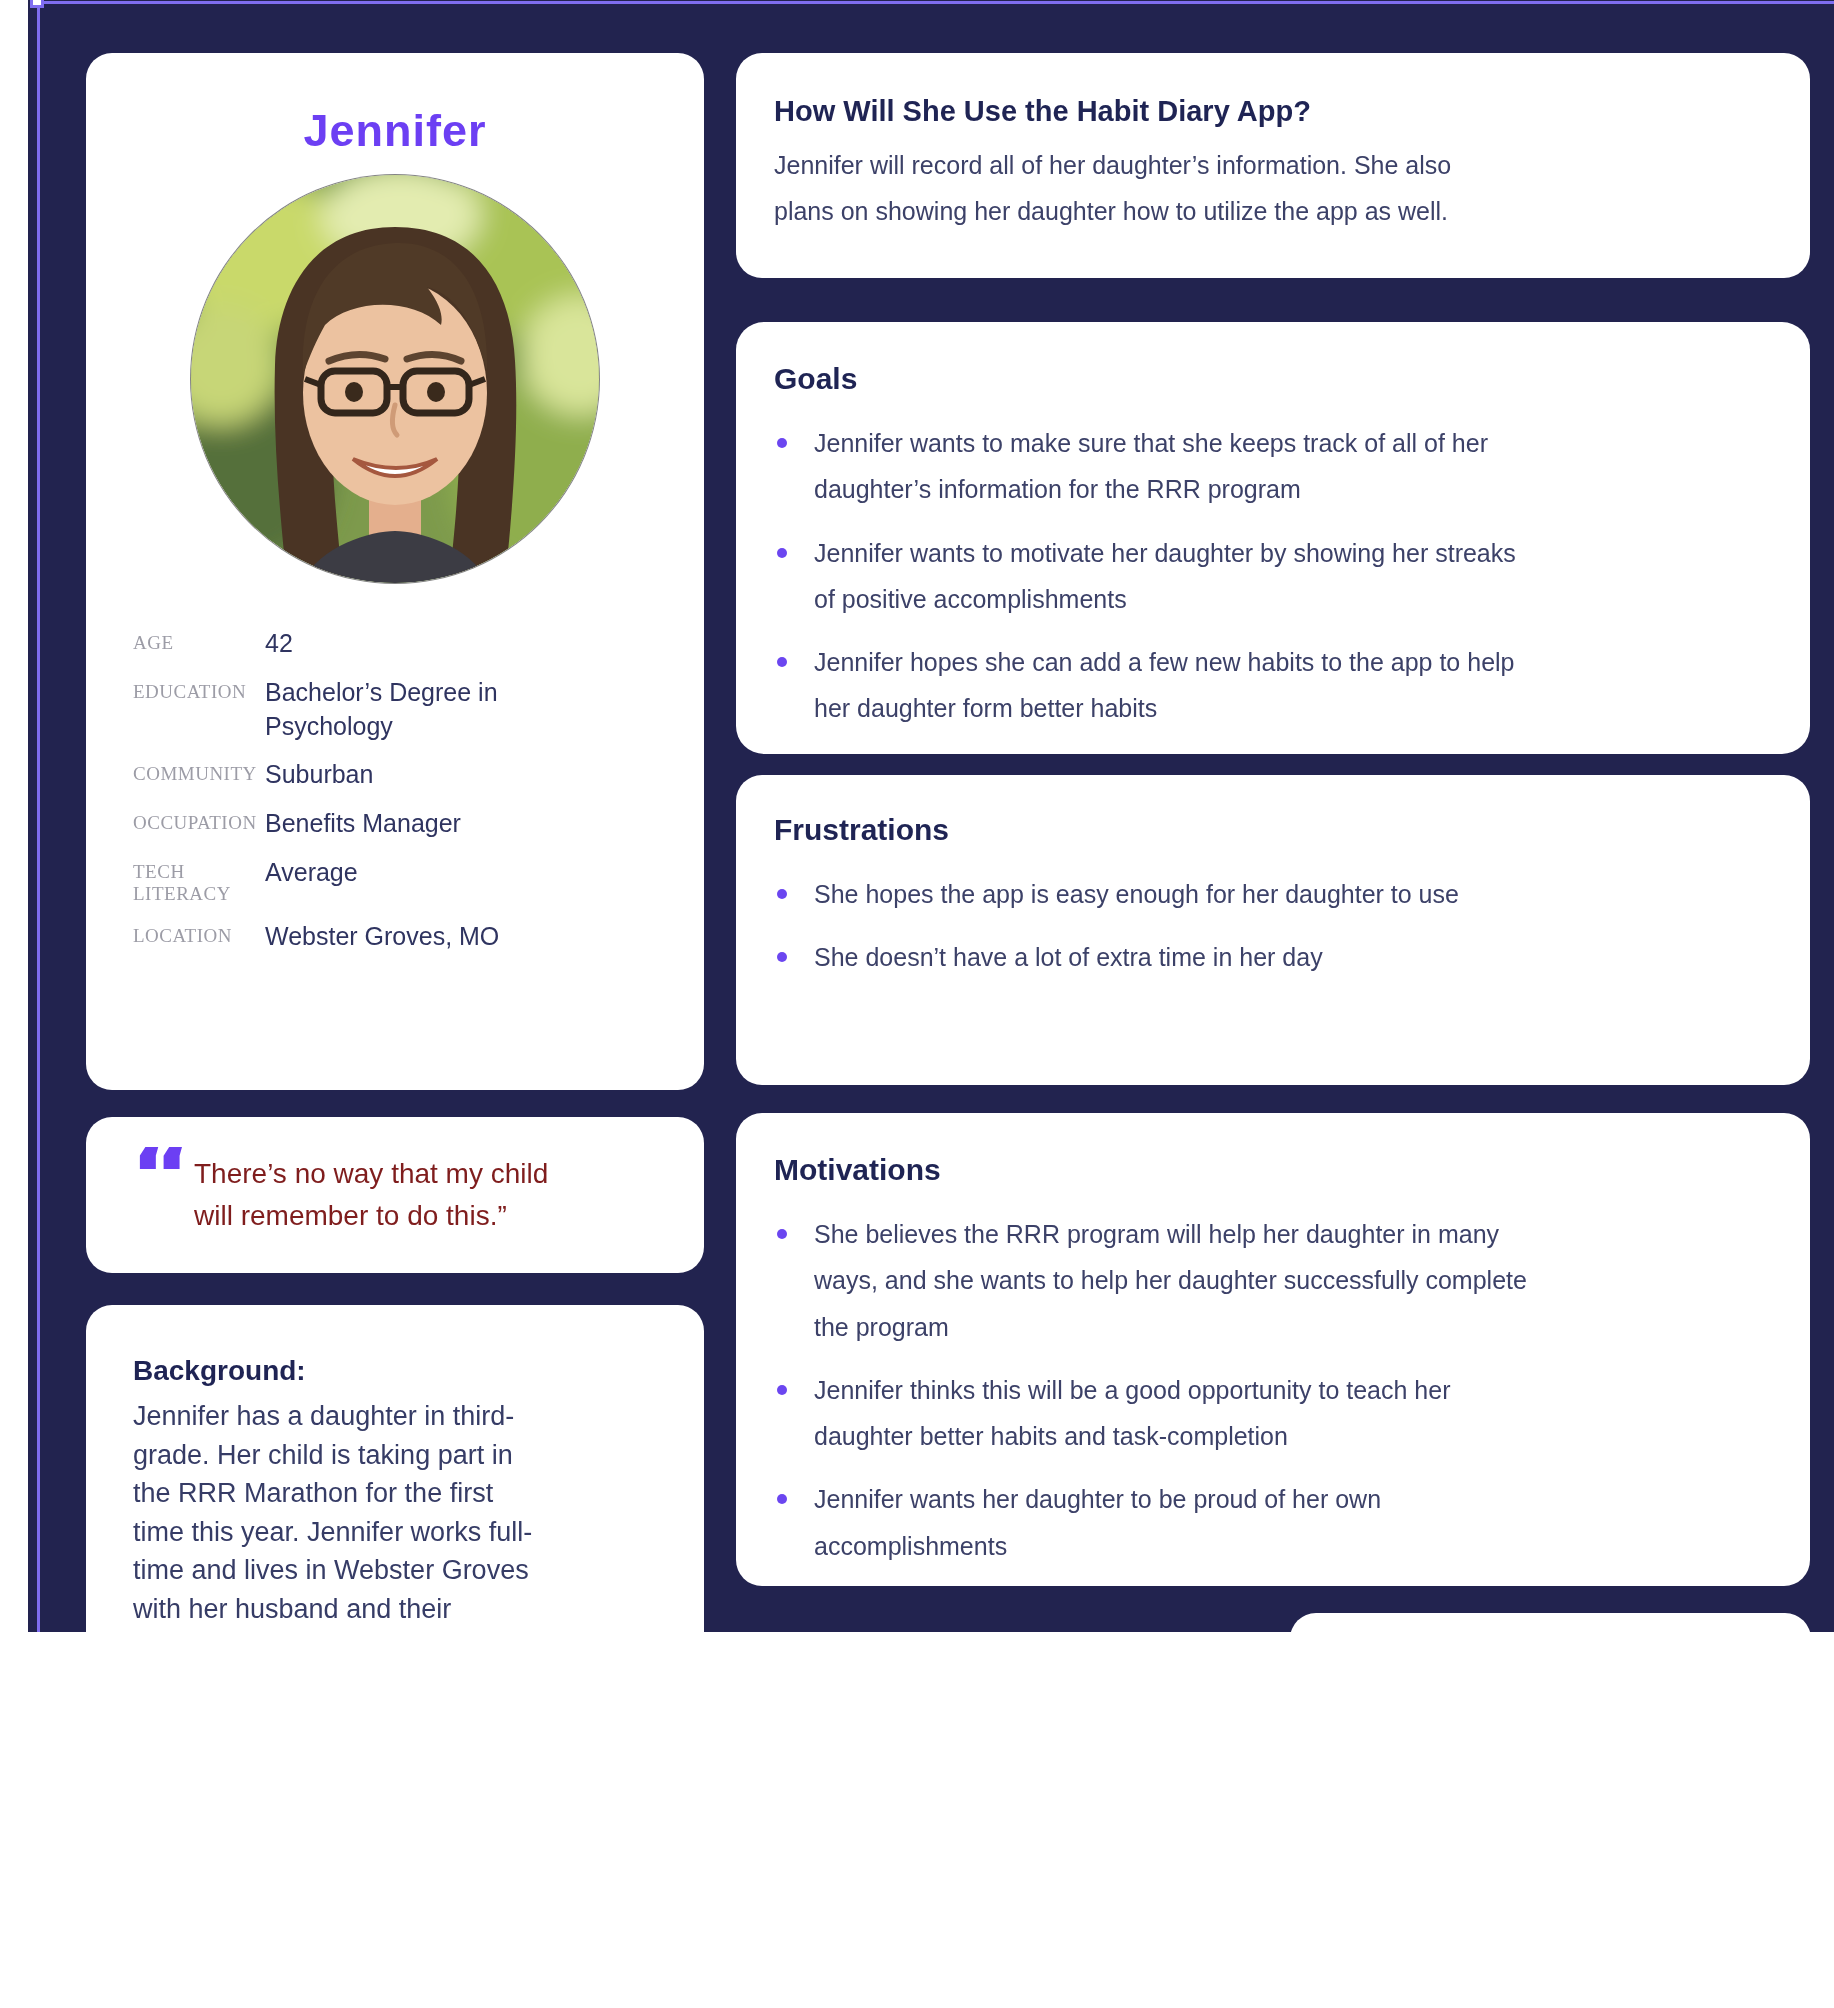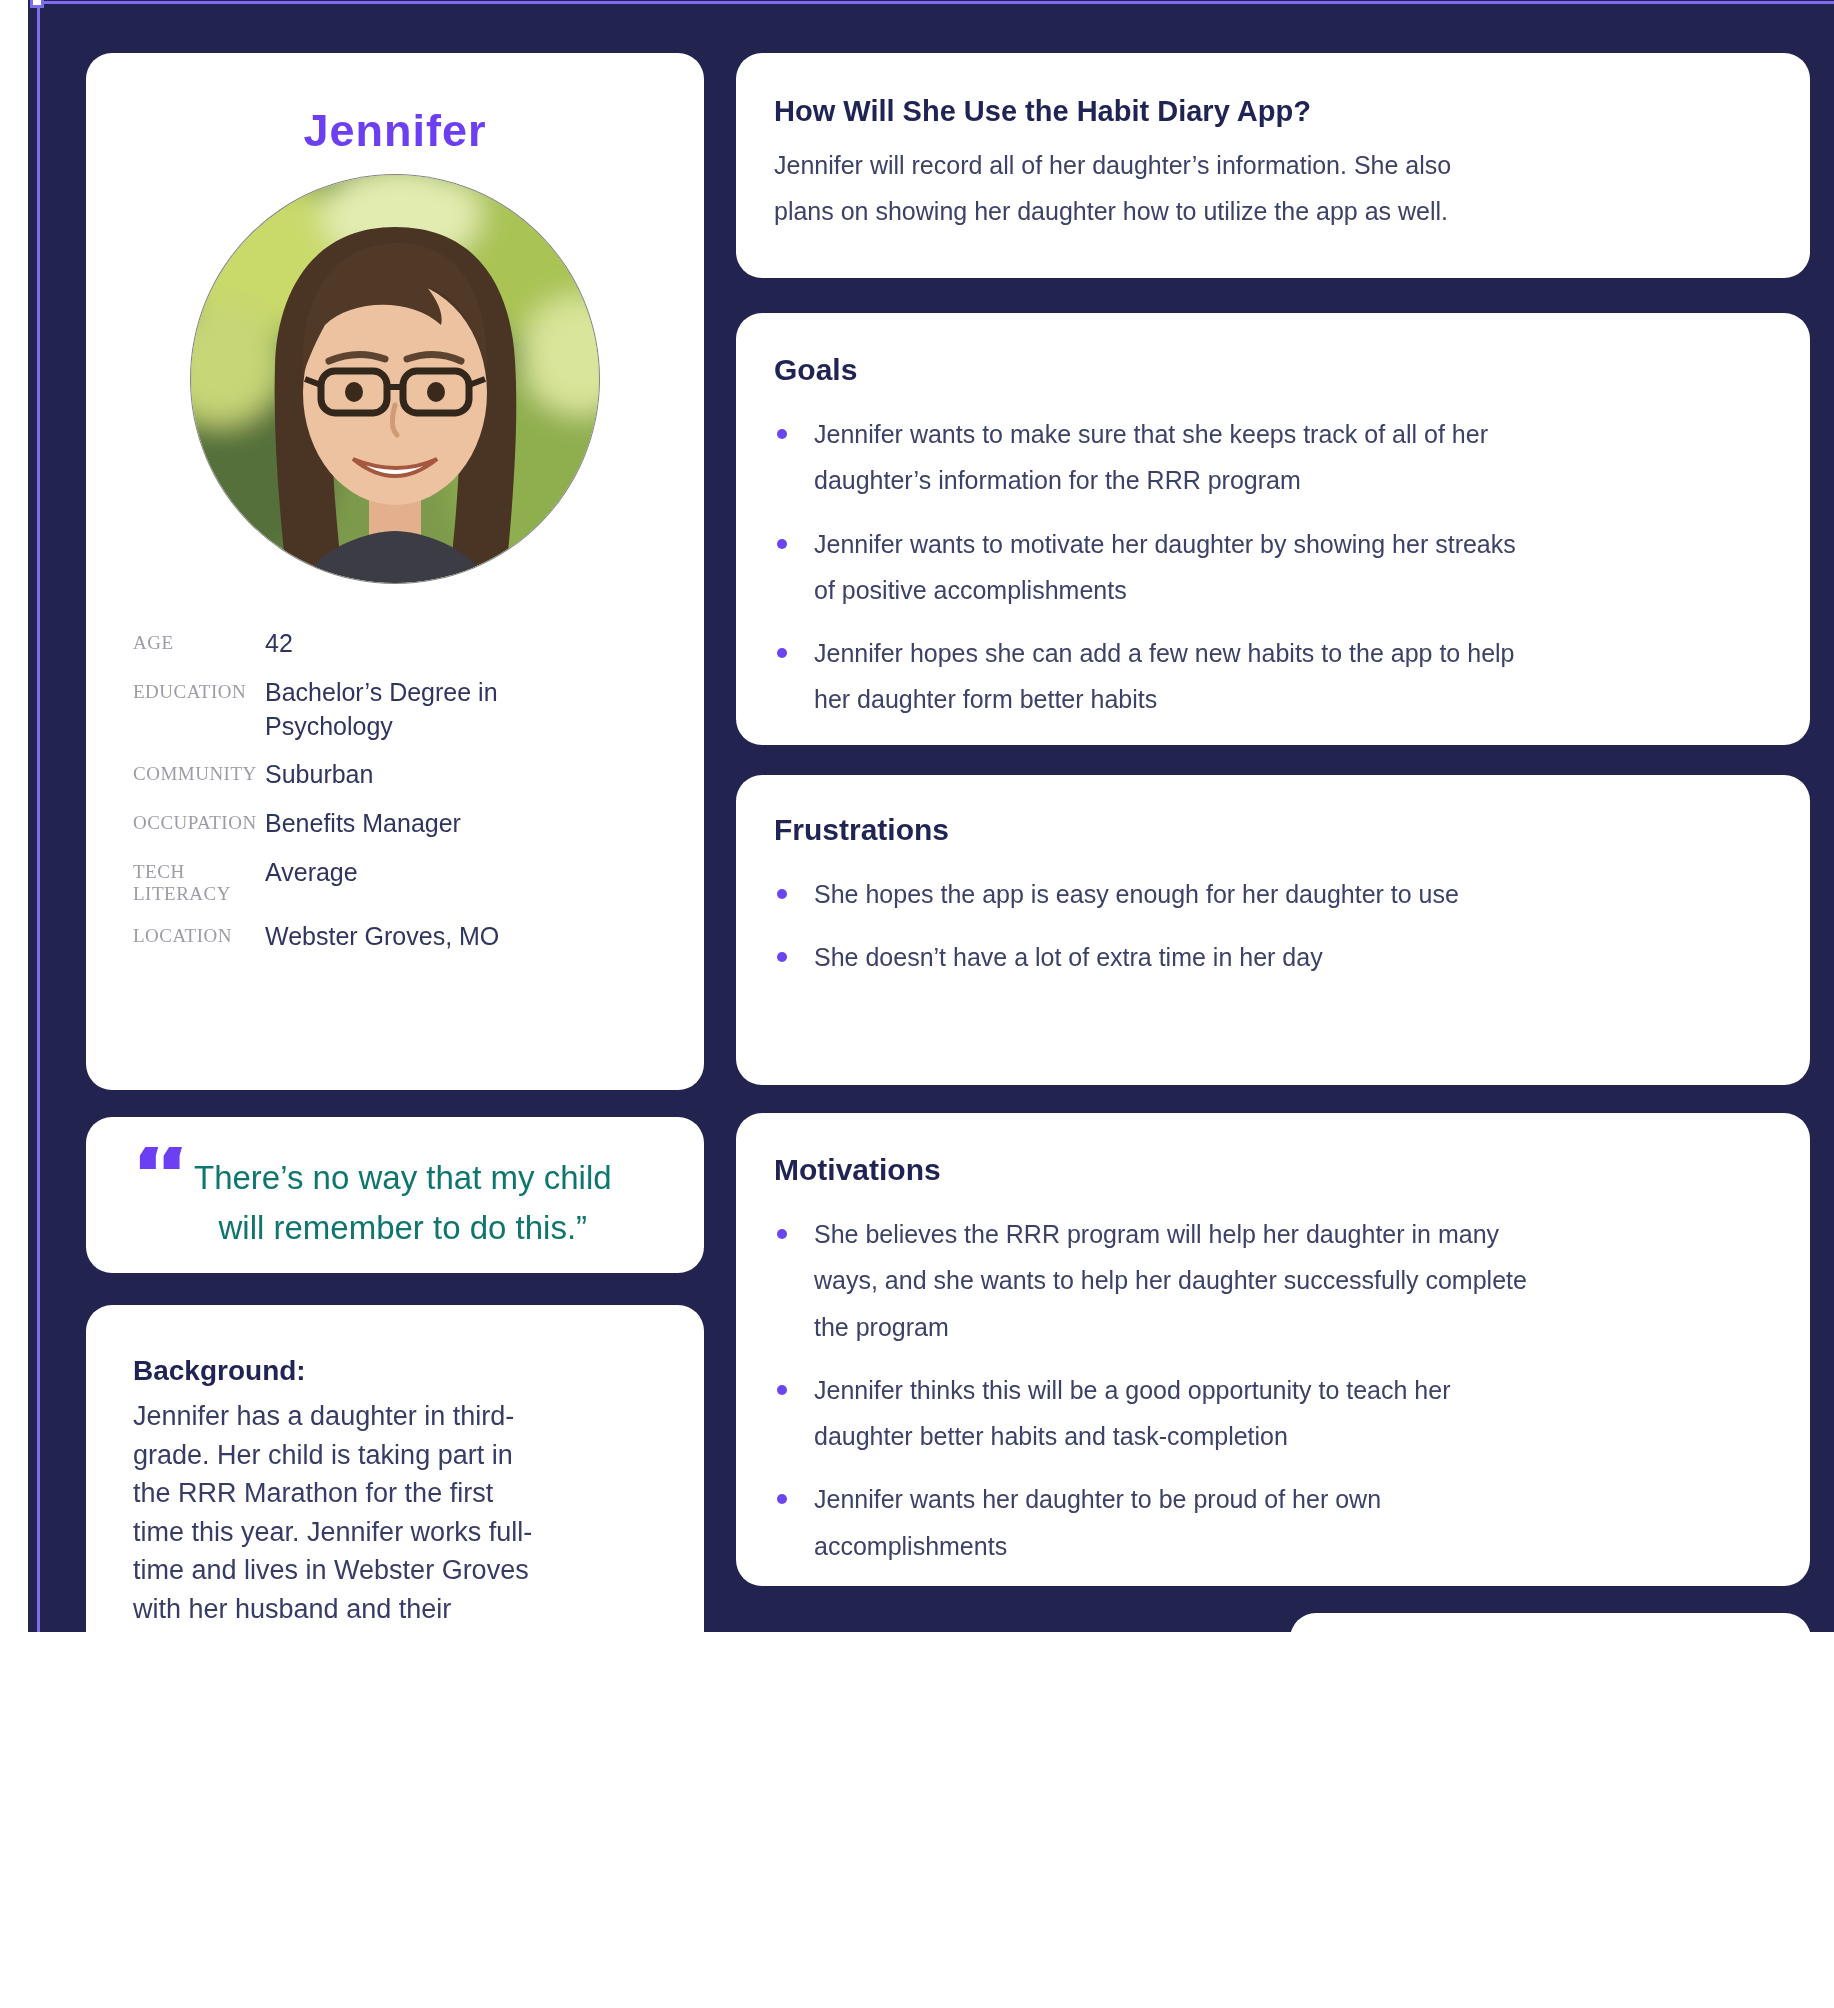--- a/index.html
+++ b/index.html
@@ -22,34 +22,34 @@
     box-shadow:0 0 0 1px rgba(30,30,30,.55);}
   .attr-list{margin:44px 0 0 47px;}
   .attr-row{display:flex;margin-bottom:15px;}
   .attr-label{width:132px;flex:0 0 132px;font-size:19px;color:#9C9CA6;letter-spacing:.5px;
     padding-top:5px;font-family:Liberation Serif, serif;}
   .attr-value{font-size:25px;color:#2F3460;line-height:1.35;white-space:pre-line;max-width:280px;}
 
   .quote-card{left:58px;top:1117px;width:618px;height:156px;display:flex;padding:30px 30px 0 44px;}
   .quote-glyph{flex:0 0 64px;font-size:96px;line-height:58px;font-weight:bold;color:#6C3FF3;
     font-family:"DejaVu Sans",sans-serif;height:50px;overflow:hidden;}
-  .quote-text{font-size:33px;color:#0f766e;line-height:1.5;white-space:pre-line;margin-top:6px;text-align:center;}
+  .quote-text{font-size:28px;color:#7f1d1d;line-height:1.5;white-space:pre-line;margin-top:6px;}
 
   .background-card{left:58px;top:1305px;width:618px;height:647px;padding:50px 40px 0 47px;}
   .bg-title{font-size:28px;font-weight:bold;color:#1F2454;margin:0 0 10px 0;}
   .bg-text{font-size:27px;color:#363C66;line-height:1.43;white-space:pre-line;margin:0;}
 
   
   .howuse-card{left:708px;top:53px;width:1074px;height:225px;padding:42px 60px 0 38px;}
   .section-title{font-size:30px;font-weight:bold;color:#1F2454;margin:0;}
   .howuse-card .section-title{font-size:29px;}
   .body-par{font-size:25px;color:#3C4168;line-height:1.85;white-space:pre-line;
     margin:14px 0 0 0;max-width:760px;}
 
-  .goals-card{left:708px;top:313px;width:1074px;height:432px;padding:40px 32px 0 38px;}
+  .goals-card{left:708px;top:322px;width:1074px;height:432px;padding:40px 32px 0 38px;border-radius:28px;}
   .frustrations-card{left:708px;top:775px;width:1074px;height:310px;padding:38px 60px 0 38px;}
   .motivations-card{left:708px;top:1113px;width:1074px;height:473px;padding:40px 60px 0 38px;}
 
   ul.bullets{list-style:none;margin:24px 0 0 0;padding:0;}
   ul.bullets li{position:relative;padding-left:40px;font-size:25px;color:#3C4168;
     line-height:1.85;white-space:pre-line;margin-bottom:17px;max-width:740px;}
   ul.bullets li::before{content:"";position:absolute;left:3px;top:18px;width:10px;height:10px;
     border-radius:50%;background:#6B46F0;}
 
   

